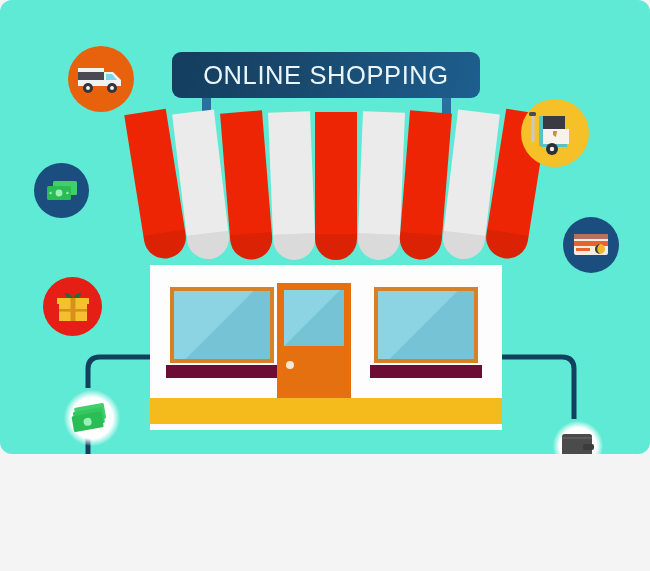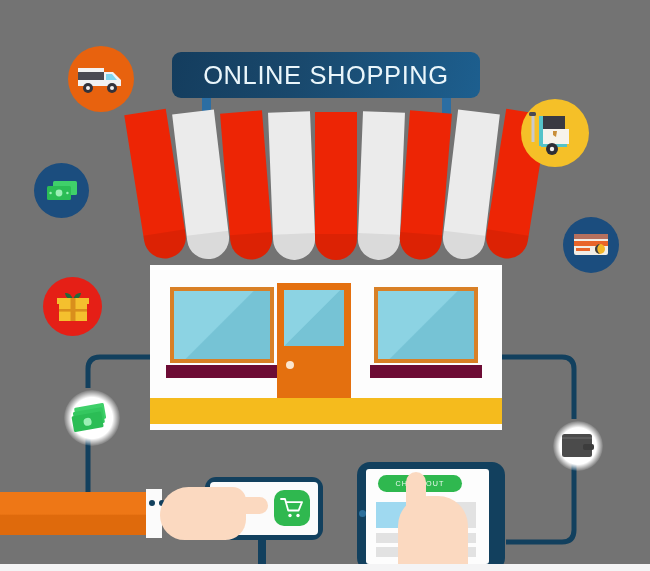--- a/index.html
+++ b/index.html
@@ -1,17 +1,17 @@
 <!DOCTYPE html>
 <html><head>
 <meta charset="utf-8">
 <style>
   html,body{margin:0;padding:0;background:#f4f4f5;}
   body{font-family:"Liberation Sans", sans-serif;}
-  #scene{position:relative;width:650px;height:564px;background:#737373;overflow:hidden;}
+  #scene{position:relative;width:650px;height:454px;background:#5eead4;overflow:hidden;border-radius:12px;}
   .abs{position:absolute;}
 
   
   #banner{left:172px;top:52px;width:308px;height:46px;border-radius:9px;
     background:linear-gradient(105deg,#143d5e 0%,#19486c 40%,#1d5f8f 100%);
     display:flex;align-items:center;justify-content:center;}
   #banner-text{color:#eaf6fb;font-size:25.5px;letter-spacing:.6px;font-weight:400;
     font-family:"Liberation Sans", sans-serif;}
   .leg{position:absolute;width:9px;height:26px;background:#2c6ea3;top:96px;}
 

